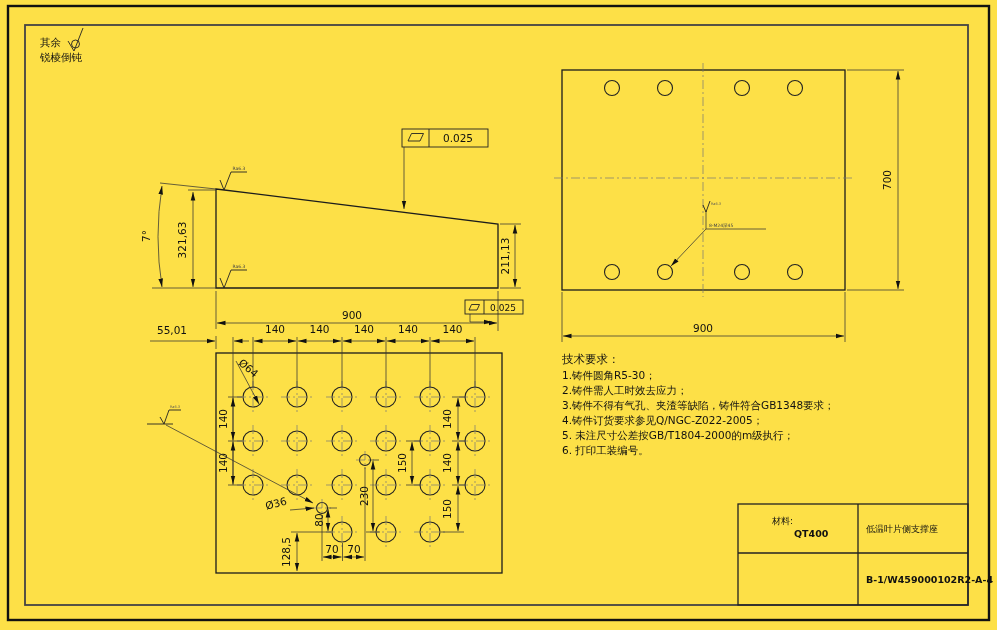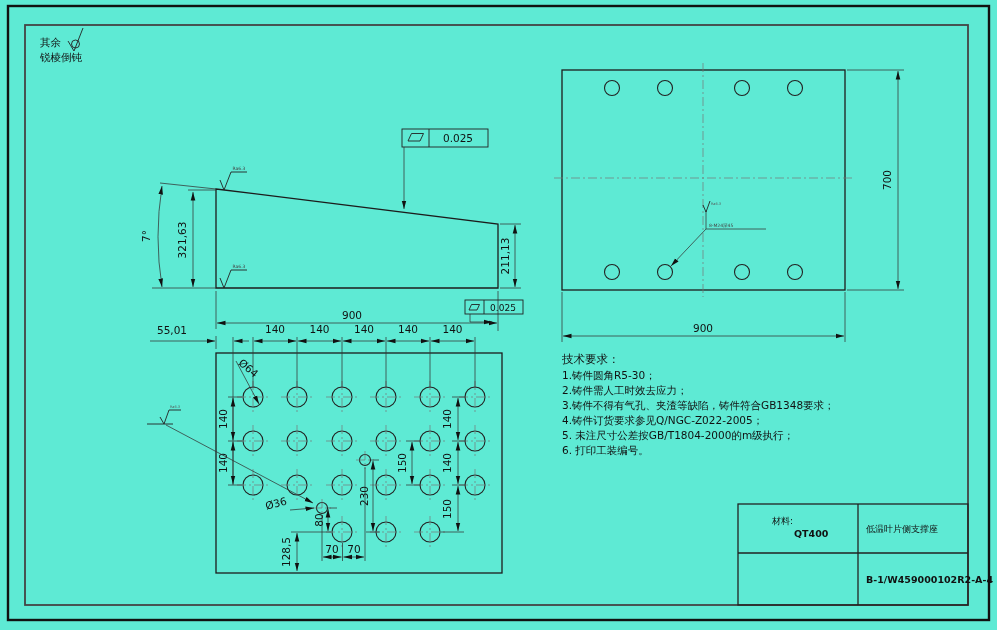--- a/index.html
+++ b/index.html
@@ -1,16 +1,16 @@
 <!DOCTYPE html>
 <html><head>
 <meta charset="utf-8">
 <style>
   html,body{margin:0;padding:0;background:#fff;}
-  #page{position:relative;width:997px;height:630px;background:#5eead4;overflow:hidden;
+  #page{position:relative;width:997px;height:630px;background:#fde047;overflow:hidden;
         font-family:"DejaVu Sans",sans-serif;}
   svg{position:absolute;left:0;top:0;}
   
   .ol  {stroke:#1c1c1c;stroke-width:1.3;fill:none;}            
   .ol2 {stroke:#222;stroke-width:1.1;fill:none;}               
   .tl  {stroke:#333;stroke-width:0.75;fill:none;}              
   .cl  {stroke:#777;stroke-width:0.7;fill:none;stroke-dasharray:9 3 2 3;} 
   .fr1 {stroke:#111;stroke-width:2.4;fill:none;}               
   .fr2 {stroke:#444;stroke-width:1.8;fill:none;}               
   .tb  {stroke:#222;stroke-width:1.3;fill:none;}               

